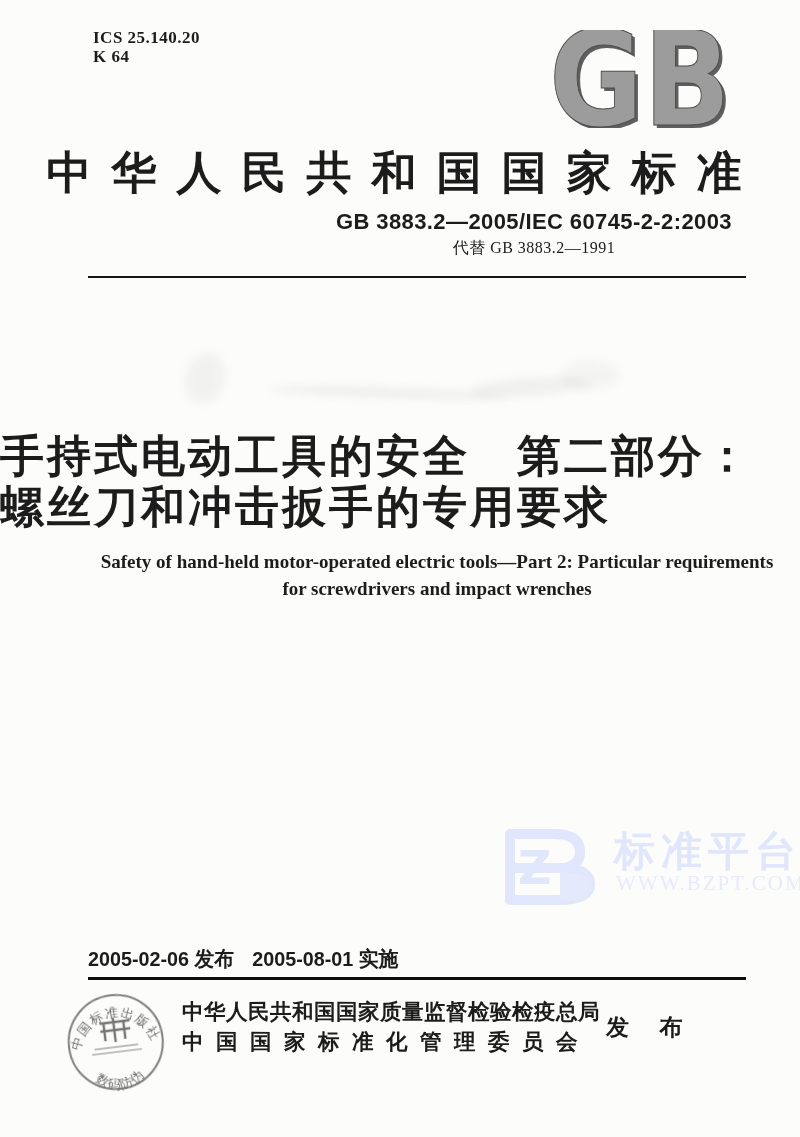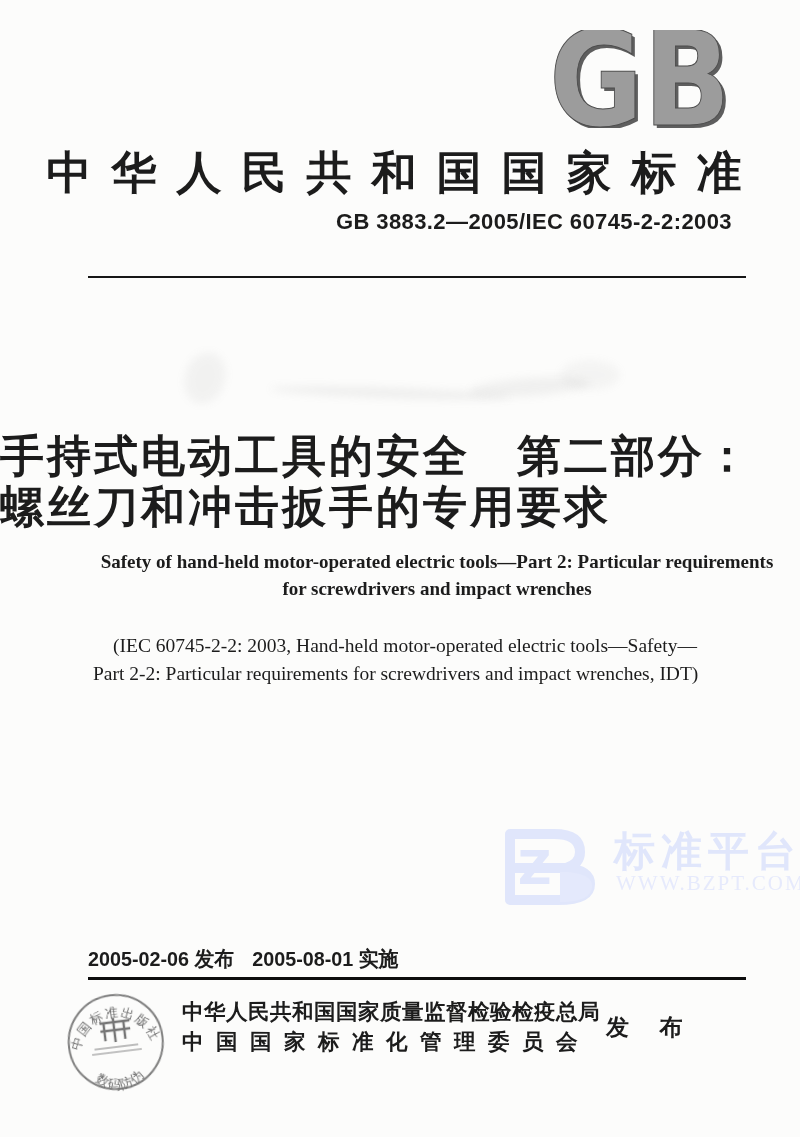--- a/index.html
+++ b/index.html
@@ -52,55 +52,56 @@
   .org-l1{font-size:21.5px;font-weight:bold;letter-spacing:.5px;line-height:30px;}
   .org-l2{font-size:21.5px;font-weight:bold;letter-spacing:12.5px;line-height:30px;}
   .publish{position:absolute;left:606px;top:1012px;font-size:23px;font-weight:bold;
     letter-spacing:12px;white-space:nowrap;}
 </style>
 </head>
 <body>
 
 <div class="page">
 
+  <div class="ics-block">
+    <div>ICS 25.140.20</div>
+    <div>K 64</div>
+  </div>
 
   <div class="gb-logo">
     <svg width="185" height="98" viewBox="0 0 185 98">
       <text x="95" y="95" text-anchor="middle" font-family="DejaVu Sans, sans-serif" font-weight="bold" font-size="131" fill="#5e5e5e" textLength="182" lengthAdjust="spacingAndGlyphs" transform="translate(3,3)">GB</text>
       <text x="95" y="95" text-anchor="middle" font-family="DejaVu Sans, sans-serif" font-weight="bold" font-size="131" fill="#9c9c9c" stroke="#4d4d4d" stroke-width="1" textLength="182" lengthAdjust="spacingAndGlyphs">GB</text>
     </svg>
   </div>
 
   <div class="banner">中华人民共和国国家标准</div>
 
   <div class="std-block">
     <div class="std-no">GB 3883.2—2005/IEC 60745-2-2:2003</div>
+    <div class="replaces">代替 GB 3883.2—1991</div>
   </div>
 
   <div class="rule1"></div>
 
   <div class="smudge sm1"></div>
   <div class="smudge sm2"></div>
   <div class="smudge sm3"></div>
   <div class="smudge sm4"></div>
 
   <div class="title-cn">
     <div>手持式电动工具的安全　第二部分：</div>
     <div>螺丝刀和冲击扳手的专用要求</div>
   </div>
 
   <div class="title-en">
     <div>Safety of hand-held motor-operated electric tools—Part 2: Particular requirements</div>
     <div>for screwdrivers and impact wrenches</div>
   </div>
 
-  <div class="iec-note">
-    <div class="iec-l1">(IEC 60745-2-2: 2003, Hand-held motor-operated electric tools—Safety—</div>
-    <div>Part 2-2: Particular requirements for screwdrivers and impact wrenches, IDT)</div>
-  </div>
 
   <div class="watermark">
     <div class="wm-logo">
       <svg width="104" height="82" viewBox="0 0 104 82">
         <path d="M12 8 H56 Q82 8 82 26 Q82 38 68 42 L12 42 Z M12 42 H68 Q92 44 92 58 Q92 74 60 74 H12 Z" fill="none" stroke="#e0e6fb" stroke-width="10" stroke-linejoin="round"></path>
         <path d="M70 46 Q94 48 94 60 Q94 76 62 76 L62 46 Z" fill="#e4e9fc" stroke="none"></path>
         <text x="20" y="58" font-family="DejaVu Sans, sans-serif" font-weight="bold" font-size="46" fill="#e0e6fb">Z</text>
       </svg>
     </div>
     <div class="wm-brand">标准平台</div>

